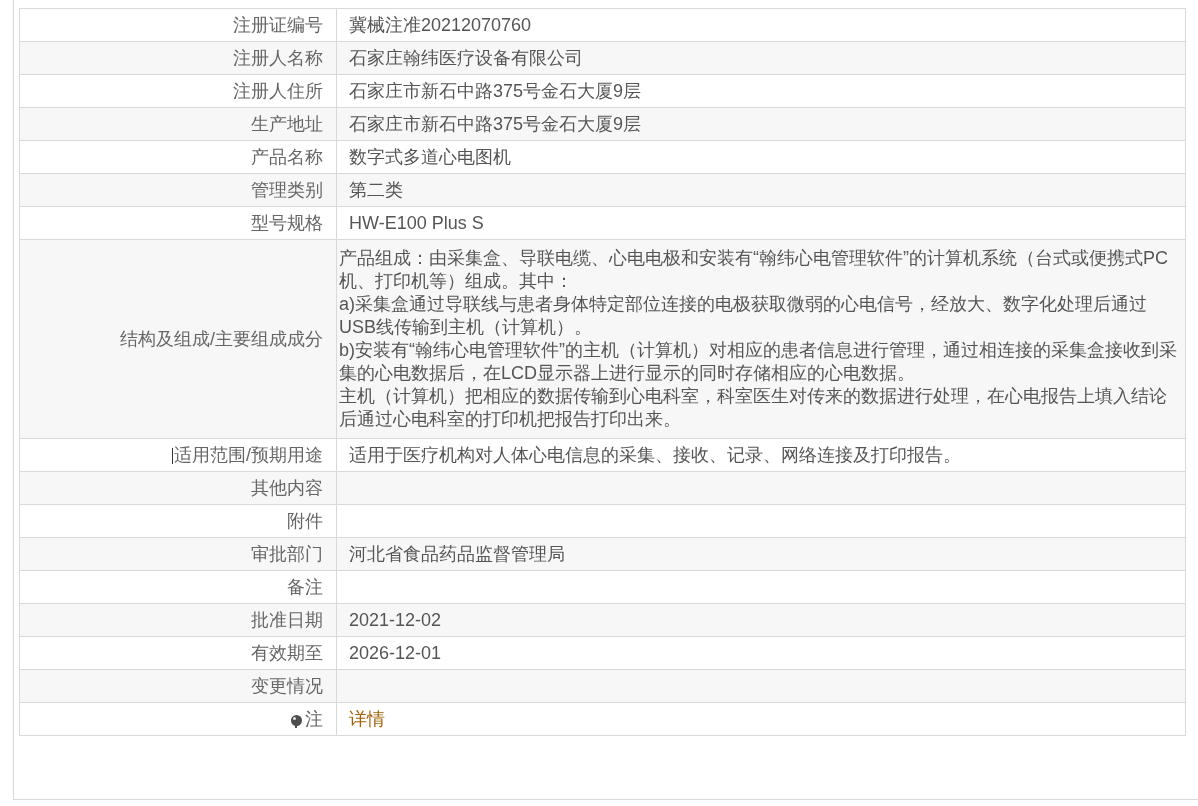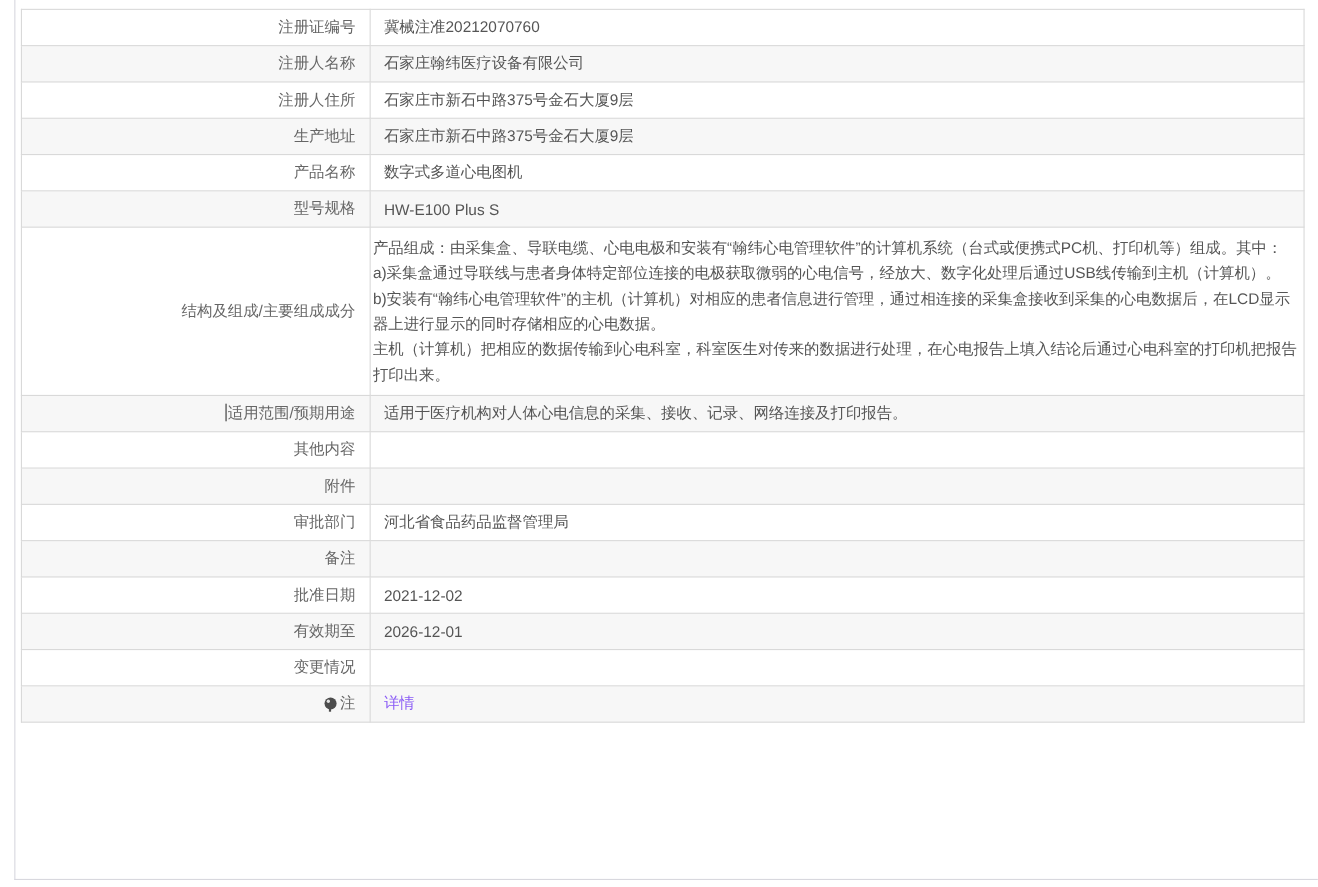--- a/index.html
+++ b/index.html
@@ -19,21 +19,21 @@
   }
   table.reg-table {
     border-collapse: collapse;
     table-layout: fixed;
     width: 1167px;
     margin: 8px 0 0 5px;
     border: 1px solid #c9c9c9;
   }
   table.reg-table td {
     border: 1px solid #d9d9d9;
-    font-size: 14px;
+    font-size: 18px;
     vertical-align: middle;
     background: #ffffff;
   }
   tr:nth-child(even) td { background: #f7f7f7; }
   td.label-cell {
     width: 317px;
     text-align: right;
     color: #666666;
     padding: 0 13px 0 8px;
     height: 33px;
@@ -111,20 +111,24 @@
         </tr>
         <tr>
           <td class="label-cell"><span>生产地址</span></td>
           <td class="value-cell"><span class="value-text">石家庄市新石中路375号金石大厦9层</span></td>
         </tr>
         <tr>
           <td class="label-cell"><span>产品名称</span></td>
           <td class="value-cell"><span class="value-text">数字式多道心电图机</span></td>
         </tr>
         <tr>
+          <td class="label-cell"><span>管理类别</span></td>
+          <td class="value-cell"><span class="value-text">第二类</span></td>
+        </tr>
+        <tr>
           <td class="label-cell"><span>型号规格</span></td>
           <td class="value-cell"><span class="value-text">HW-E100 Plus S</span></td>
         </tr>
         <tr>
           <td class="label-cell"><span>结构及组成/主要组成成分</span></td>
           <td class="value-cell multiline">
             <span class="value-text">产品组成：由采集盒、导联电缆、心电电极和安装有“翰纬心电管理软件”的计算机系统（台式或便携式PC机、打印机等）组成。其中：
 a)采集盒通过导联线与患者身体特定部位连接的电极获取微弱的心电信号，经放大、数字化处理后通过USB线传输到主机（计算机）。
 b)安装有“翰纬心电管理软件”的主机（计算机）对相应的患者信息进行管理，通过相连接的采集盒接收到采集的心电数据后，在LCD显示器上进行显示的同时存储相应的心电数据。
 主机（计算机）把相应的数据传输到心电科室，科室医生对传来的数据进行处理，在心电报告上填入结论后通过心电科室的打印机把报告打印出来。</span>
@@ -157,17 +161,17 @@
         <tr>
           <td class="label-cell"><span>有效期至</span></td>
           <td class="value-cell"><span class="value-text">2026-12-01</span></td>
         </tr>
         <tr>
           <td class="label-cell"><span>变更情况</span></td>
           <td class="value-cell"><span class="value-text"></span></td>
         </tr>
         <tr>
           <td class="label-cell"><span class="note-icon"></span><span>注</span></td>
-          <td class="value-cell"><a href="#" class="value-text" style="color: #8b5cf6;">详情</a></td>
+          <td class="value-cell"><a href="#" class="value-text" style="color: #a16207;">详情</a></td>
         </tr>
       </tbody>
   </table>
 </div>
 
 </body></html>

